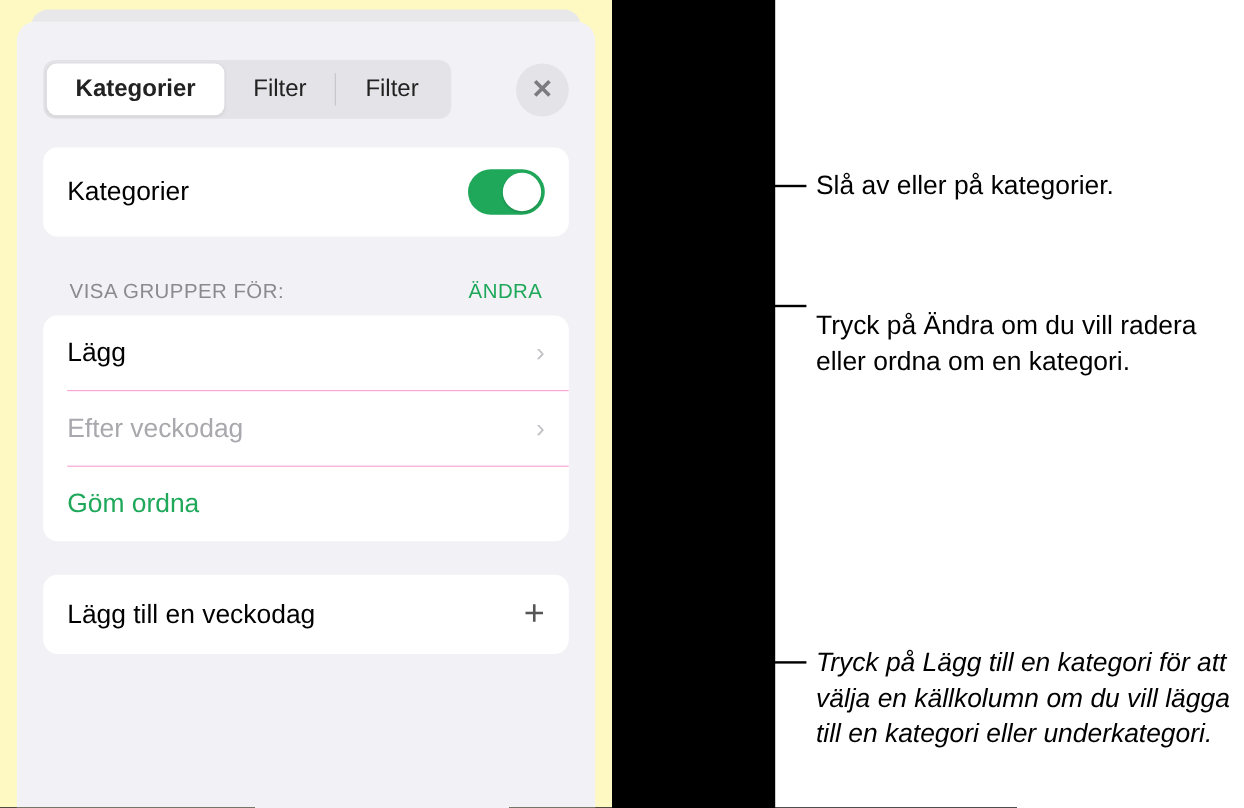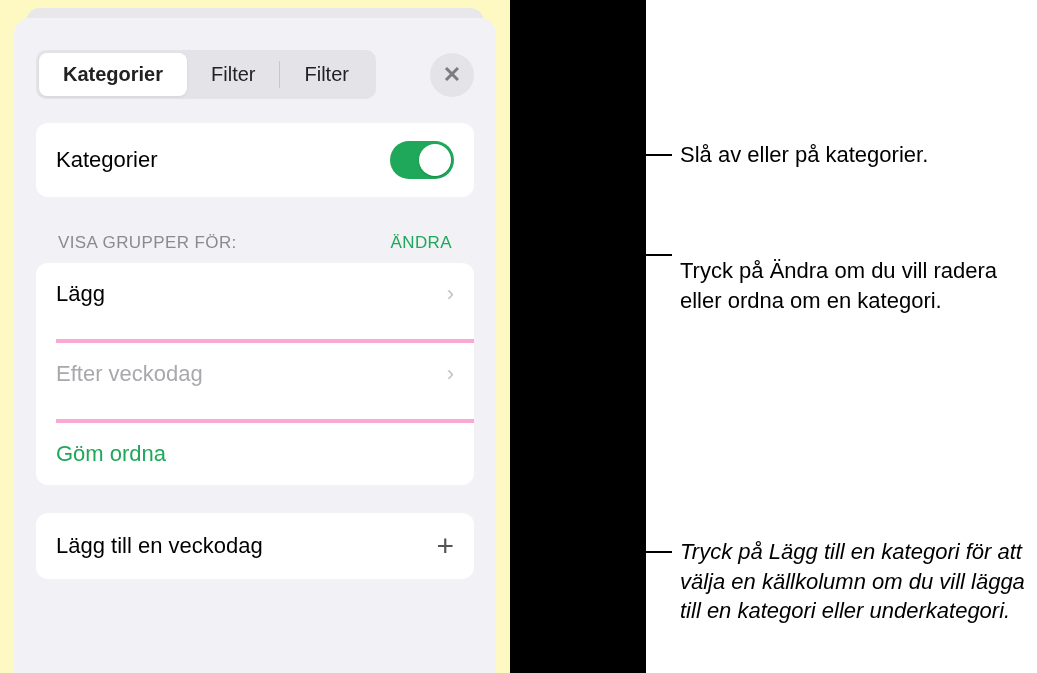--- a/index.html
+++ b/index.html
@@ -91,24 +91,23 @@
     }
     .row {
       display: flex;
       align-items: center;
       justify-content: space-between;
       padding: 18px 20px;
       font-size: 22px;
       color: #000;
     }
     .row + .row {
-      border-top: 4px solid #f9a8d4;
+      border-top: 1px solid #f9a8d4;
       margin-left: 20px;
       padding-left: 0;
-      margin-top: 14px;
     }
     .row.dim { color: #a8a8ad; }
     .row.green { color: #1fa85a; }
     .row.clickable { cursor: pointer; }
     .chevron {
       color: #c3c3c8;
       font-size: 22px;
     }
     .toggle {
       width: 64px;

